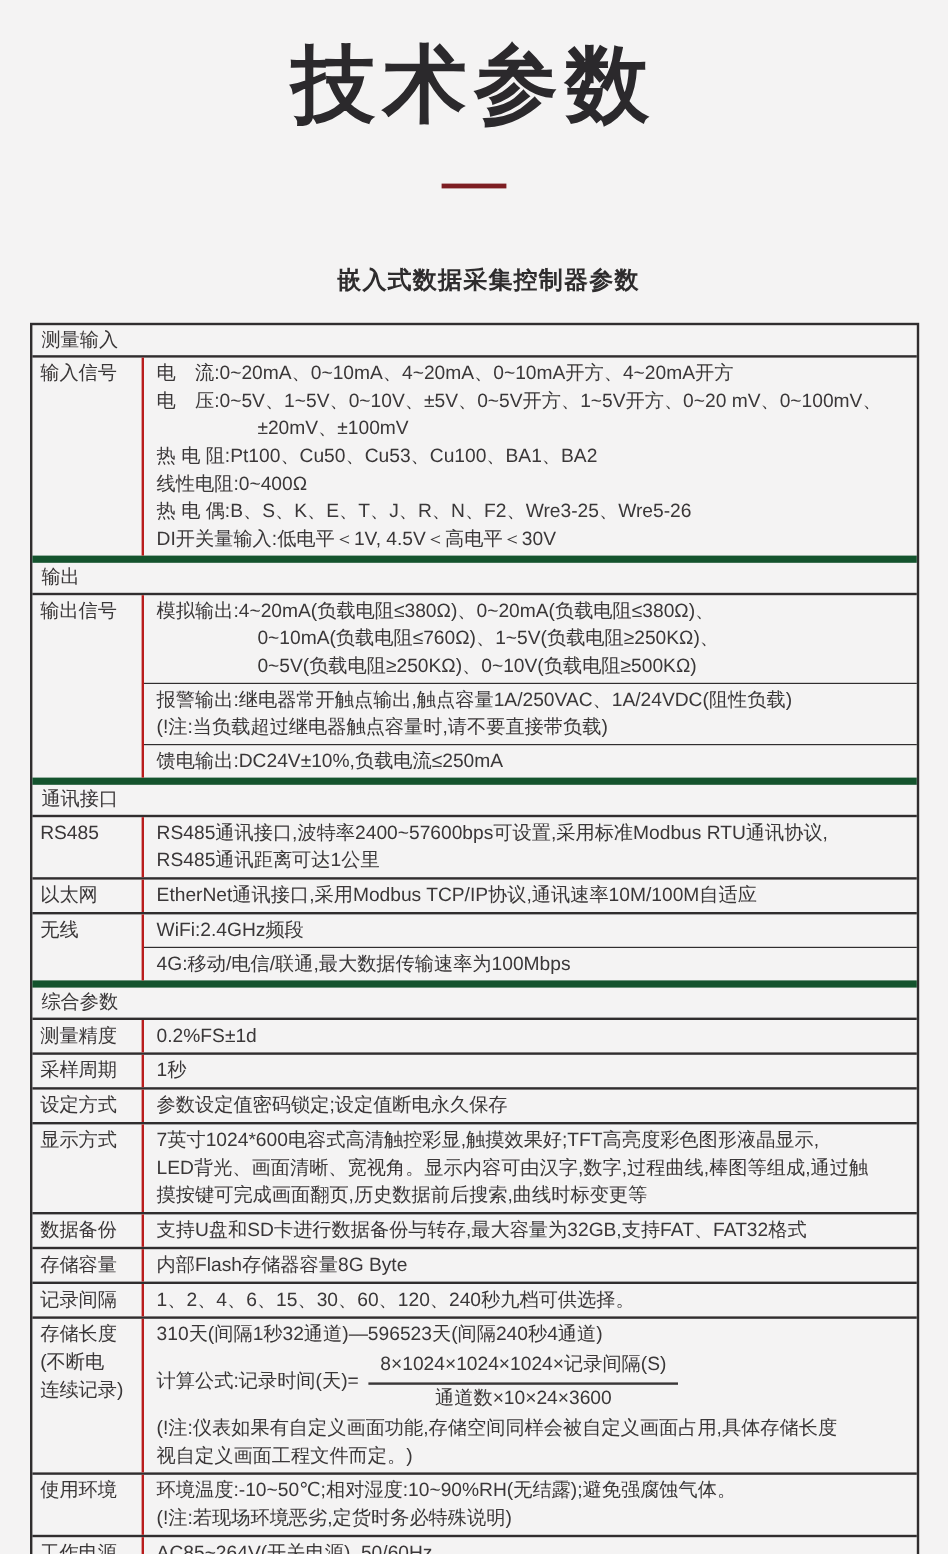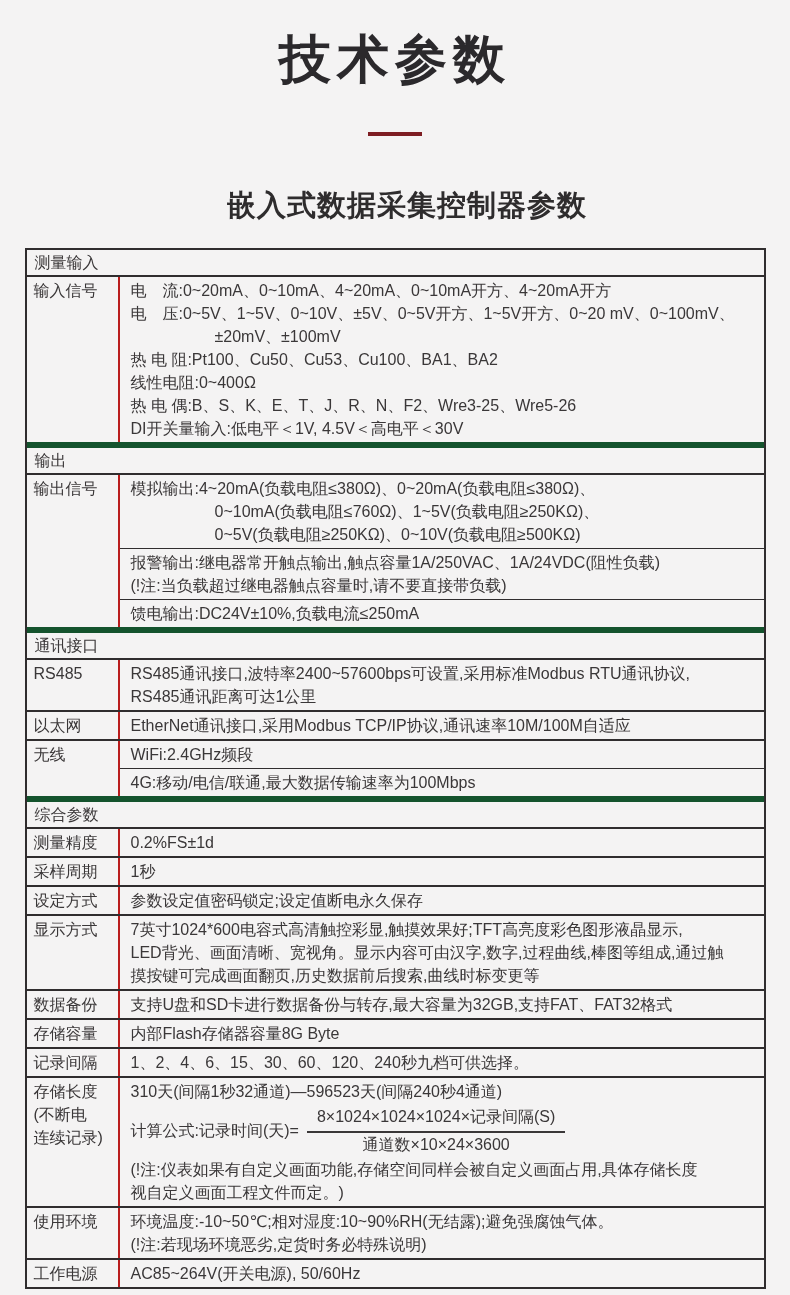--- a/index.html
+++ b/index.html
@@ -7,31 +7,31 @@
     width: 790px; height: 1295px; overflow: hidden;
     background: #f4f3f3;
     font-family: "Liberation Sans", "DejaVu Sans", sans-serif;
     color: #3a3738;
   }
   .page { width: 790px; height: 1295px; position: relative; }
 
   .big-title {
     margin: 0; padding-top: 30px;
     text-align: center;
-    font-size: 52px; font-weight: 900; letter-spacing: 6px;
+    font-size: 70px; font-weight: 900; letter-spacing: 6px;
     color: #2b292c; line-height: 1.15;
   }
   .title-divider {
     width: 54px; height: 4px; background: #7d1d22;
     margin: 42px auto 0 auto;
   }
   .subtitle {
-    margin: 0; padding-top: 50px;
+    margin: 13px; padding-top: 50px;
     text-align: center;
-    font-size: 29px; font-weight: 700; letter-spacing: 1px;
+    font-size: 20px; font-weight: 700; letter-spacing: 1px;
     color: #2e2c2d;
     padding-left: 24px;
   }
 
   .spec-table {
     width: 737px; margin: 22px auto 0 auto;
     border: 2px solid #302d2e;
     font-size: 16px;
   }
   .sec-header {

